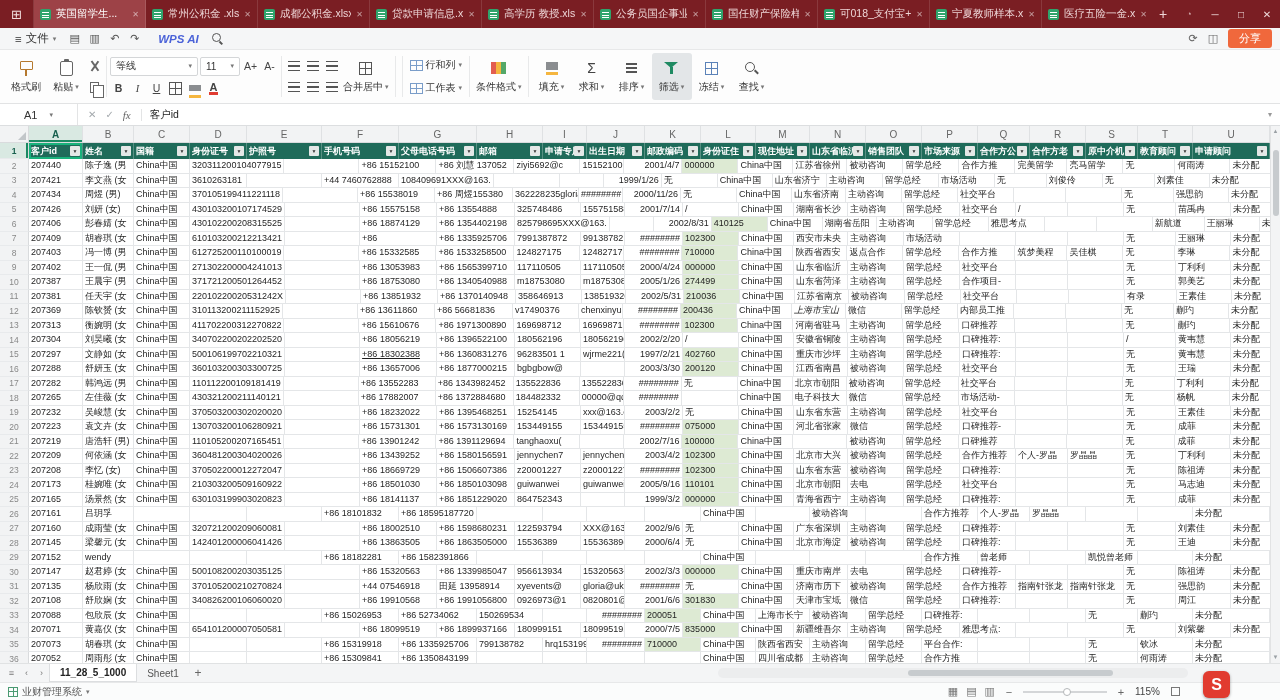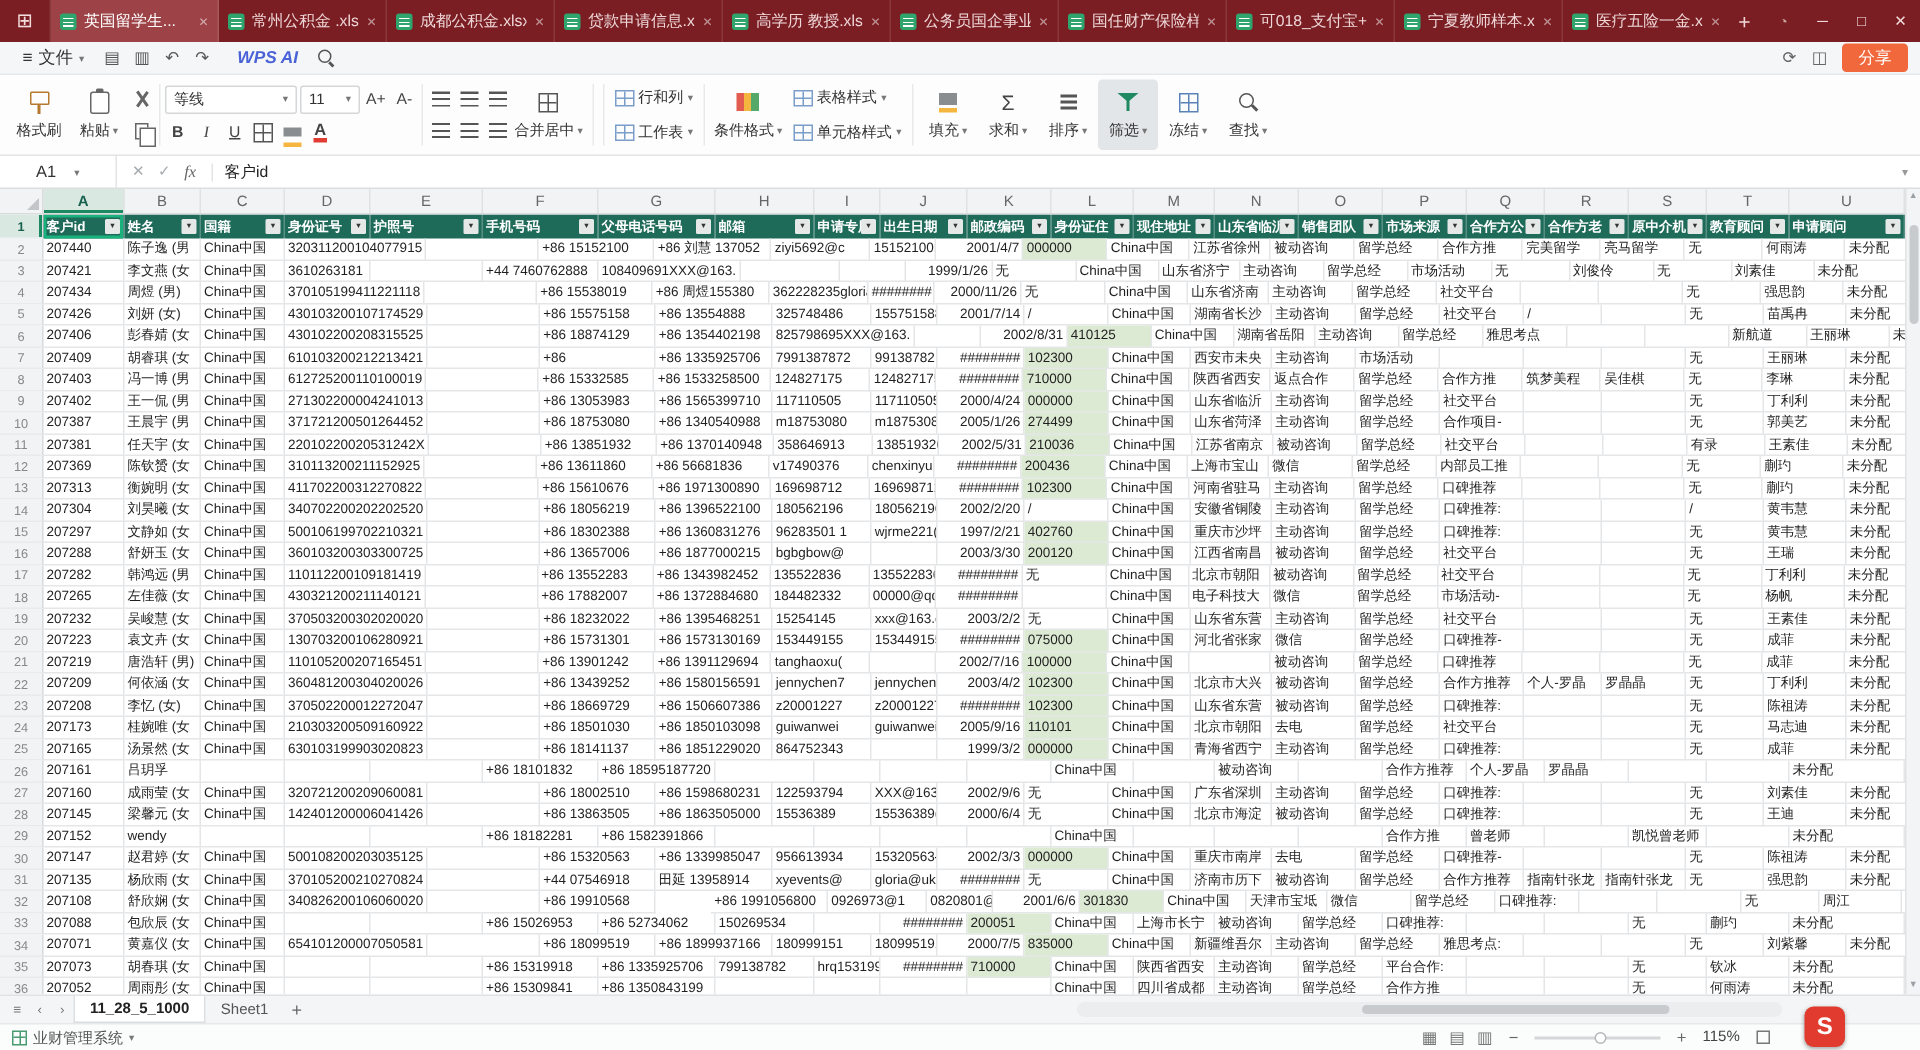--- a/index.html
+++ b/index.html
@@ -327,32 +327,20 @@
   <div class="rsep"></div>
   <div class="rbig">
     <span class="ic">
         <span class="icf"></span>
       </span>
     <span class="lbl">
         <span>条件格式</span>
         <span class="cv">▾</span>
       </span>
   </div>
-  <div class="rcol">
-    <div class="mini">
-        <span class="igrid"></span>
-        <span>表格样式</span>
-        <span class="cv">▾</span>
-      </div>
-    <div class="mini">
-        <span class="igrid"></span>
-        <span>单元格样式</span>
-        <span class="cv">▾</span>
-      </div>
-  </div>
   <div class="rsep"></div>
   <div class="rbig">
     <span class="ic">
         <span class="fbar"></span>
       </span>
     <span class="lbl">
         <span>填充</span>
         <span class="cv">▾</span>
       </span>
   </div>
@@ -777,21 +765,21 @@
         <div class="cell" style="flex: 0 0 56px;">China中国</div>
         <div class="cell ovf" style="flex: 0 0 57px;">310113200211152925</div>
         <div class="cell" style="flex: 0 0 75px;"></div>
         <div class="cell" style="flex: 0 0 77px;">+86 13611860</div>
         <div class="cell" style="flex: 0 0 78px;">+86 56681836</div>
         <div class="cell" style="flex: 0 0 66px;">v17490376</div>
         <div class="cell" style="flex: 0 0 44px;">chenxinyur</div>
         <div class="cell r" style="flex: 0 0 58px;">########</div>
         <div class="cell g" style="flex: 0 0 56px;">200436</div>
         <div class="cell" style="flex: 0 0 55px;">China中国</div>
-        <div class="cell" style="flex: 0 0 54px;">上海市宝山</div>
+        <div class="cell" style="flex: 0 0 54px; font-style: italic;">上海市宝山</div>
         <div class="cell" style="flex: 0 0 56px;">微信</div>
         <div class="cell" style="flex: 0 0 56px;">留学总经</div>
         <div class="cell ovf" style="flex: 0 0 56px;">内部员工推</div>
         <div class="cell" style="flex: 0 0 52px;"></div>
         <div class="cell" style="flex: 0 0 56px;"></div>
         <div class="cell" style="flex: 0 0 52px;">无</div>
         <div class="cell" style="flex: 0 0 55px;">蒯玓</div>
         <div class="cell ovf" style="flex: 0 0 77px;">未分配</div>
       </div>
       <div class="grow">
@@ -842,21 +830,21 @@
         <div class="cell" style="flex: 0 0 55px;">黄韦慧</div>
         <div class="cell ovf" style="flex: 0 0 77px;">未分配</div>
       </div>
       <div class="grow">
         <div class="rn">15</div>
         <div class="cell" style="flex: 0 0 54px;">207297</div>
         <div class="cell" style="flex: 0 0 51px;">文静如 (女</div>
         <div class="cell" style="flex: 0 0 56px;">China中国</div>
         <div class="cell ovf" style="flex: 0 0 57px;">500106199702210321</div>
         <div class="cell" style="flex: 0 0 75px;"></div>
-        <div class="cell" style="flex: 0 0 77px;">+86 18302388</div>
+        <div class="cell" style="flex: 0 0 77px; text-decoration: underline;">+86 18302388</div>
         <div class="cell" style="flex: 0 0 78px;">+86 1360831276</div>
         <div class="cell" style="flex: 0 0 66px;">96283501 1</div>
         <div class="cell" style="flex: 0 0 44px;">wjrme221(</div>
         <div class="cell r" style="flex: 0 0 58px;">1997/2/21</div>
         <div class="cell g" style="flex: 0 0 56px;">402760</div>
         <div class="cell" style="flex: 0 0 55px;">China中国</div>
         <div class="cell" style="flex: 0 0 54px;">重庆市沙坪</div>
         <div class="cell" style="flex: 0 0 56px;">主动咨询</div>
         <div class="cell" style="flex: 0 0 56px;">留学总经</div>
         <div class="cell ovf" style="flex: 0 0 56px;">口碑推荐:</div>
@@ -1251,21 +1239,21 @@
         <div class="cell ovf" style="flex: 0 0 77px;">未分配</div>
       </div>
       <div class="grow">
         <div class="rn">32</div>
         <div class="cell" style="flex: 0 0 54px;">207108</div>
         <div class="cell" style="flex: 0 0 51px;">舒欣娴 (女</div>
         <div class="cell" style="flex: 0 0 56px;">China中国</div>
         <div class="cell ovf" style="flex: 0 0 57px;">340826200106060020</div>
         <div class="cell" style="flex: 0 0 75px;"></div>
         <div class="cell" style="flex: 0 0 77px;">+86 19910568</div>
-        <div class="cell" style="flex: 0 0 78px; margin-left: 37px;">+86 1991056800</div>
+        <div class="cell" style="flex: 0 0 78px;">+86 1991056800</div>
         <div class="cell" style="flex: 0 0 66px;">0926973@1</div>
         <div class="cell" style="flex: 0 0 44px;">0820801@(</div>
         <div class="cell r" style="flex: 0 0 58px;">2001/6/6</div>
         <div class="cell g" style="flex: 0 0 56px;">301830</div>
         <div class="cell" style="flex: 0 0 55px;">China中国</div>
         <div class="cell" style="flex: 0 0 54px;">天津市宝坻</div>
         <div class="cell" style="flex: 0 0 56px;">微信</div>
         <div class="cell" style="flex: 0 0 56px;">留学总经</div>
         <div class="cell ovf" style="flex: 0 0 56px;">口碑推荐:</div>
         <div class="cell" style="flex: 0 0 52px;"></div>

